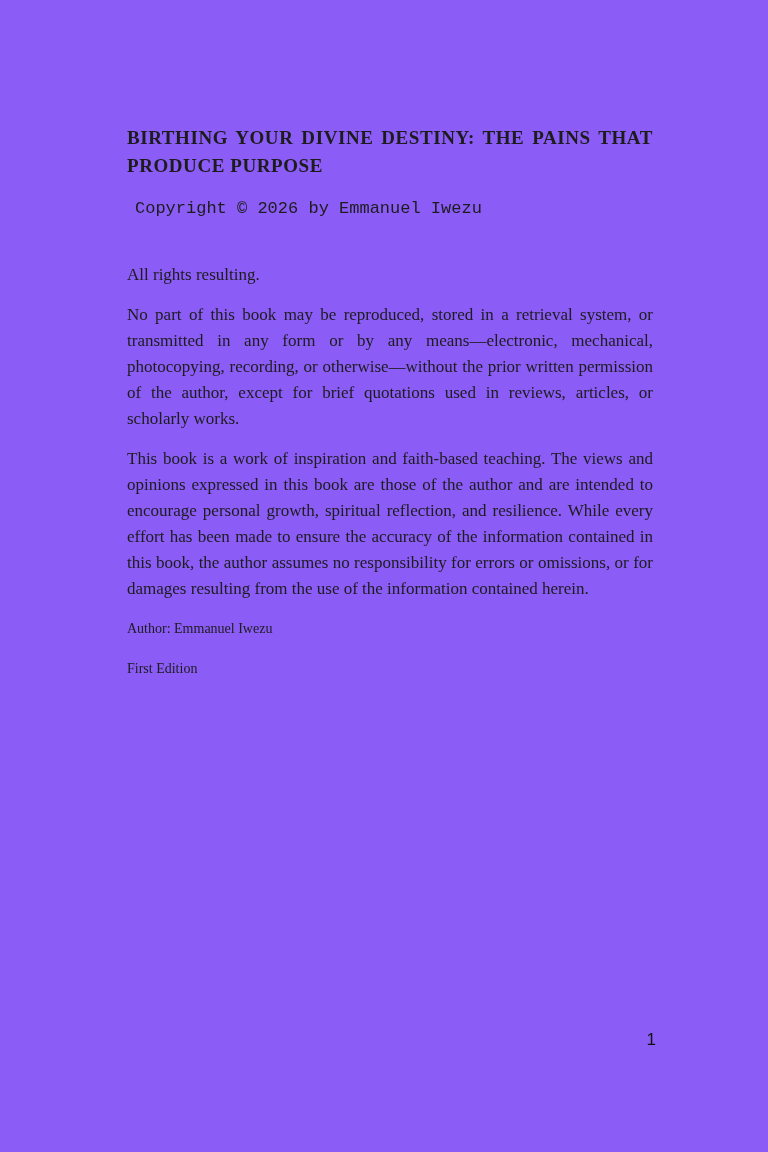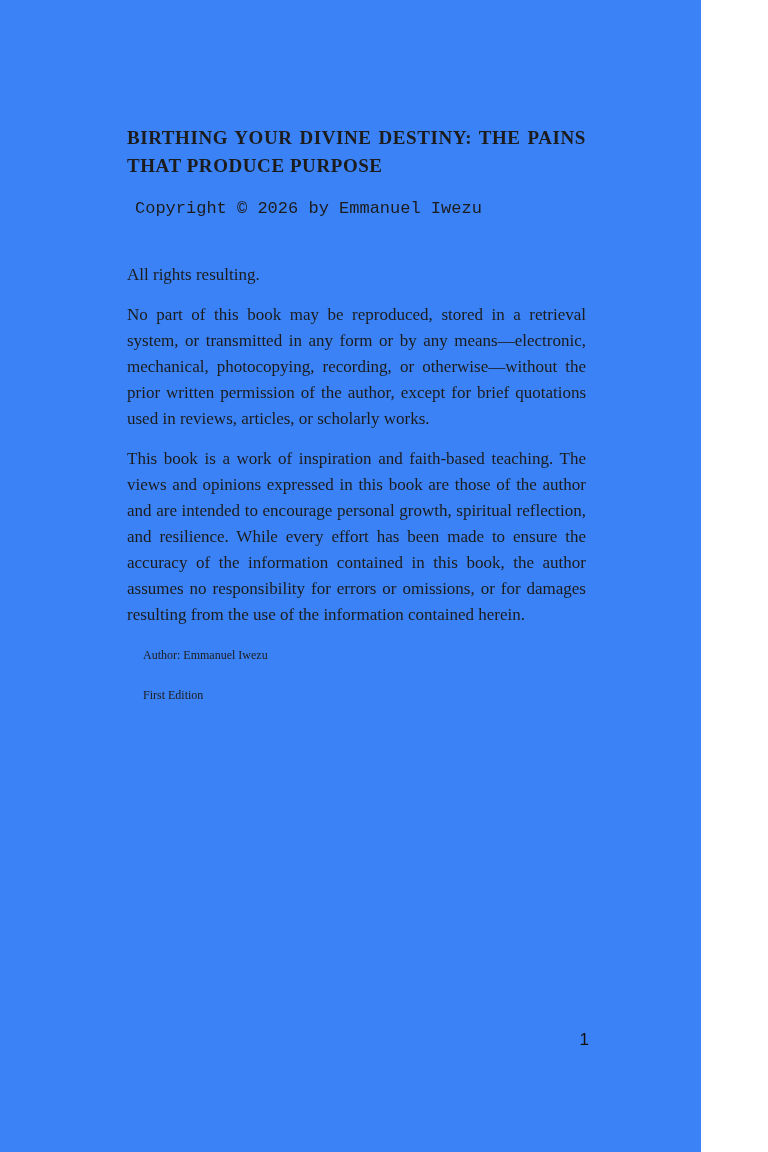--- a/index.html
+++ b/index.html
@@ -2,23 +2,23 @@
 <html><head>
 <meta charset="utf-8">
 <style>
   html, body {
     margin: 0;
     padding: 0;
     background: #ffffff;
   }
   .page {
     position: relative;
-    width: 701px;
+    width: 768px;
     height: 1152px;
-    background: #3b82f6;
+    background: #8b5cf6;
     box-sizing: border-box;
     padding: 124px 115px 0 127px;
     font-family: "Liberation Serif", "DejaVu Serif", serif;
     color: #1c1c1c;
     overflow: hidden;
   }
   .book-title {
     font-size: 19px;
     line-height: 28px;
     font-weight: bold;
@@ -44,23 +44,23 @@
   .gap-before-scripture { margin-top: 46px !important; }
   .tagline {
     font-size: 17px;
     line-height: 27px;
     font-weight: bold;
     text-align: justify;
     text-justify: inter-word;
     margin: 52px 0 16px 0;
   }
   .meta-line {
-    font-size: 12px;
+    font-size: 14px;
     line-height: 26px;
-    margin: 0 0 14px 16px;
+    margin: 0 0 14px 0;
   }
   .page-number {
     position: absolute;
     top: 1030px;
     right: 112px;
     font-family: "Liberation Sans", "DejaVu Sans", sans-serif;
     font-size: 17px;
     color: #111111;
   }
 </style>

